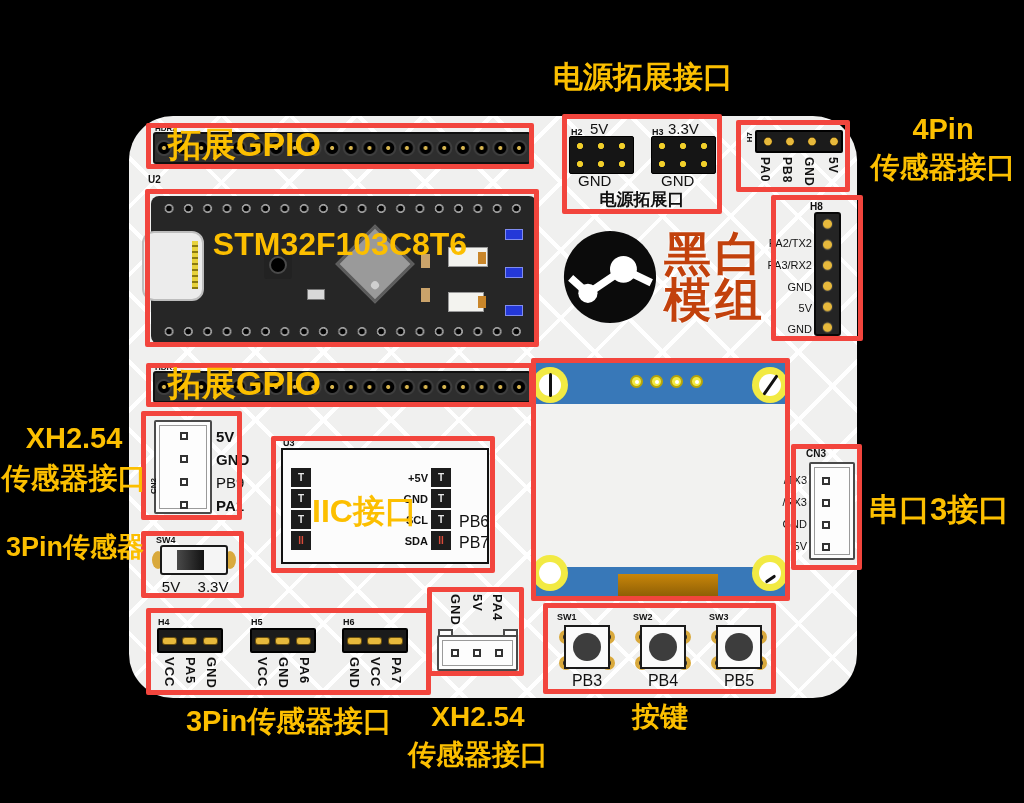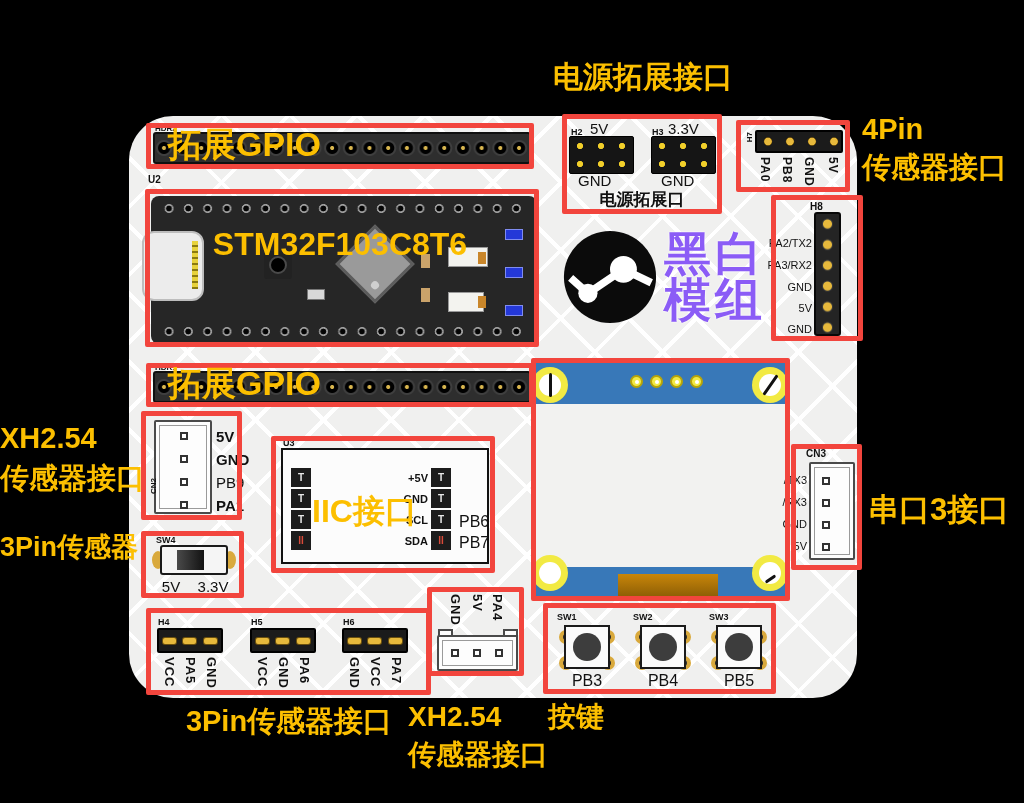--- a/index.html
+++ b/index.html
@@ -9,21 +9,21 @@
   
   .board{position:absolute;left:129px;top:116px;width:728px;height:582px;border-radius:44px;
          background:
            repeating-linear-gradient(45deg, transparent 0 44px, #ffffff 44px 48px),
            repeating-linear-gradient(-45deg, transparent 0 44px, #ffffff 44px 48px),
            #f0f0ef;}
   
   .redbox{position:absolute;border:5px solid #f2453d;border-radius:2px;box-sizing:border-box;z-index:5;}
   
   .yl{position:absolute;color:#fcbf00;font-weight:700;z-index:9;white-space:nowrap;}
-  .ylc{text-align:left;white-space:normal;}
+  .ylc{text-align:center;white-space:normal;}
   
   .ref{position:absolute;font-size:9px;font-weight:700;color:#111;z-index:3;white-space:nowrap;}
   .pl{position:absolute;color:#111;z-index:3;white-space:nowrap;}
   .vlab{position:absolute;writing-mode:vertical-rl;font-size:13px;font-weight:700;color:#111;z-index:3;letter-spacing:1px;}
   .vref{position:absolute;writing-mode:vertical-rl;transform:rotate(180deg);font-size:8px;font-weight:700;color:#111;z-index:3;}
   
   .fstrip{position:absolute;background:#2e2e2e;border:2px solid #101010;border-radius:3px;z-index:2;box-sizing:border-box;
     background-image:
       radial-gradient(circle at 9px 50%, #d9b64e 0 1.6px, transparent 2.4px),
       radial-gradient(circle at 9px 50%, #000 0 5.5px, #3f3f3f 6.5px 7.5px, transparent 8.5px);
@@ -63,21 +63,21 @@
   .holepin i{position:absolute;inset:2.5px;border-radius:50%;background:#fff;}
   
   .icell{width:20px;height:19px;background:#1c1c1c;margin-bottom:2px;color:#e8e8e8;font-size:10px;font-weight:700;
          display:flex;align-items:center;justify-content:center;}
   .icol{position:absolute;z-index:2;}
   .mcu-board{position:absolute;left:151px;top:196px;width:386px;height:148px;background:#262626;border-radius:8px;z-index:1;}
   .pinrow{position:absolute;height:11px;z-index:2;
     background-image:radial-gradient(circle at 9px 50%, #050505 0 2.6px, #9d9d9d 3.2px 4.2px, transparent 4.8px);
     background-size:19.3px 100%;}
   .logo-text{position:absolute;left:664px;top:231px;z-index:2;font-weight:900;font-size:47px;line-height:46px;
-    letter-spacing:4px;color:#8b5cf6;text-shadow:0 0 2px #fff,0 0 2px #fff;}
+    letter-spacing:4px;color:#c2410c;text-shadow:0 0 2px #fff,0 0 2px #fff;}
 </style>
 </head>
 <body>
 
 <div id="stage">
 
   <div class="board"></div>
 
   <div class="fstrip" style="left:153px;top:132px;width:378px;height:32px"></div>
   <span class="ref" style="left:155px;top:124px;font-size:8px">HDR2</span>
@@ -358,17 +358,17 @@
     <span class="pad" style="left:0;top:33px">
         <i></i>
       </span>
       <span class="pad" style="left:42px;top:33px">
         <i></i>
       </span>
     <div class="tbody"></div>
       <div class="cap"></div>
   </div>
   <span class="pl" style="left:711px;top:672px;width:56px;text-align:center;font-size:16px">PB5</span>
-  <div class="yl ylc" style="left:548px;top:698px;width:160px;font-size:28px;line-height:38px;">
+  <div class="yl ylc" style="left:580px;top:698px;width:160px;font-size:28px;line-height:38px;">
     <div>按键</div>
   </div>
 
 </div>
 
 </body></html>

